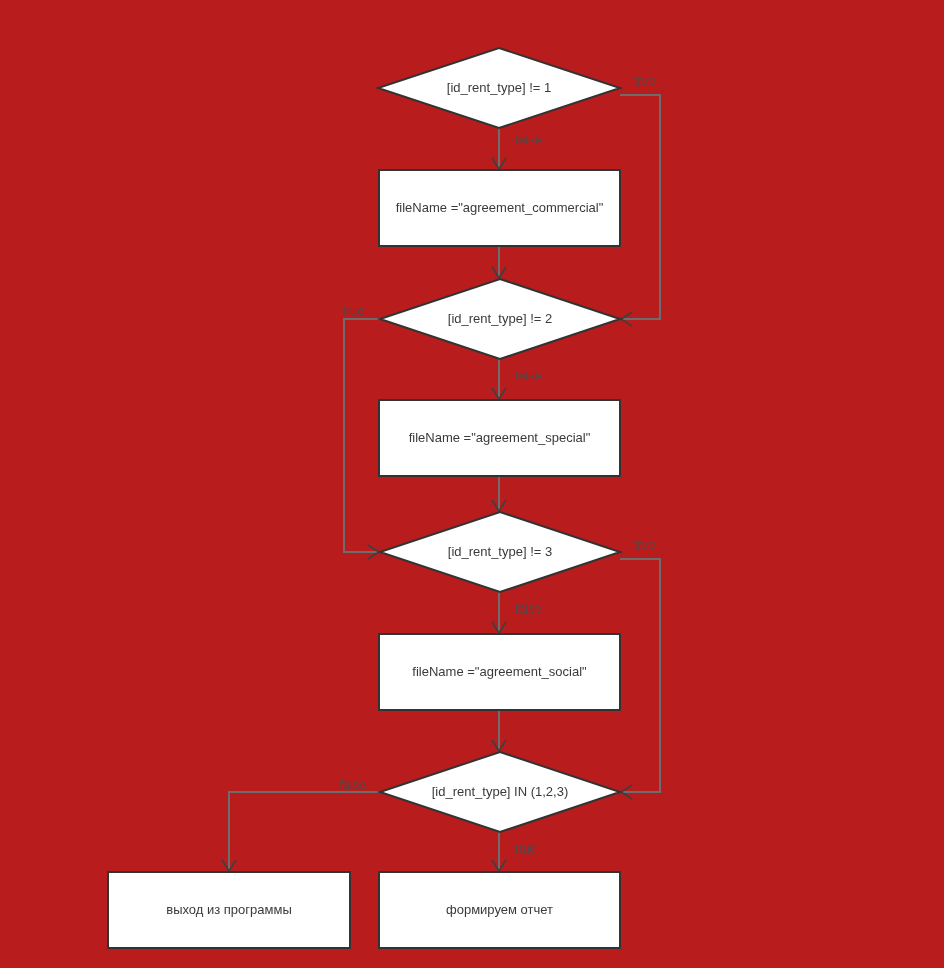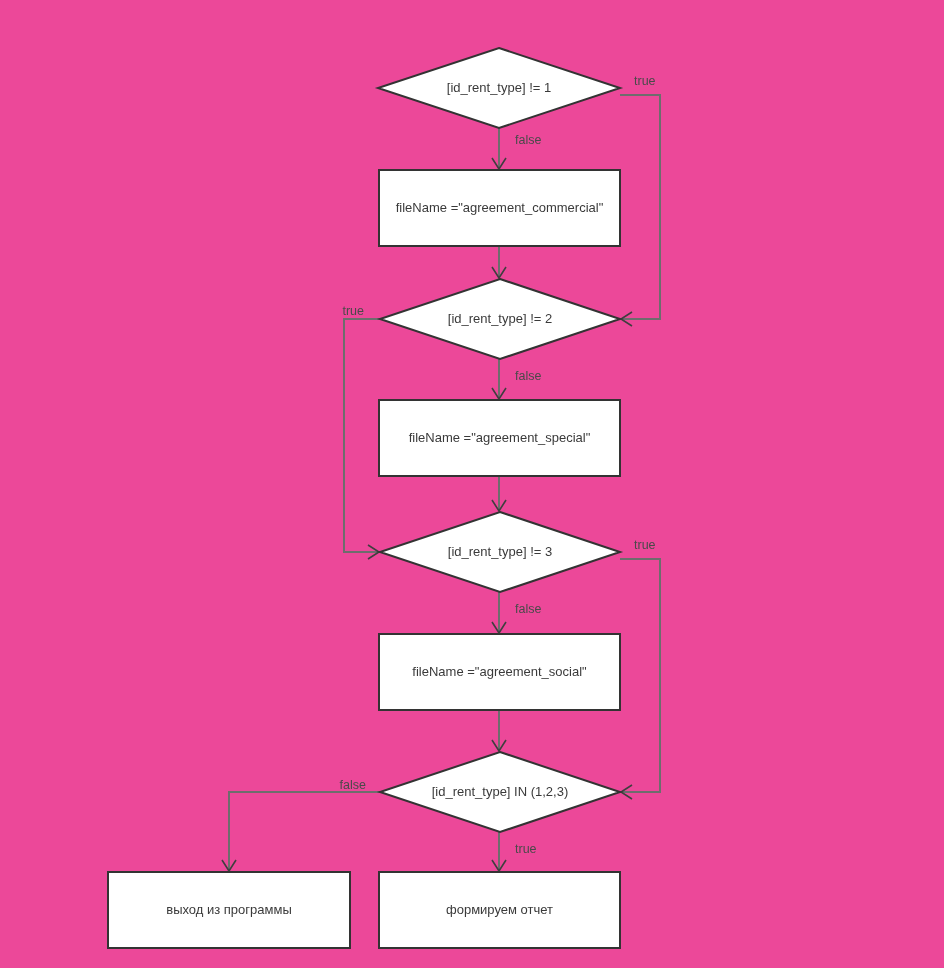--- a/index.html
+++ b/index.html
@@ -11,21 +11,21 @@
   body {
     width: 944px;
     height: 968px;
     font-family: "Liberation Sans", sans-serif;
     overflow: hidden;
   }
   #flowchart-root {
     position: relative;
     width: 944px;
     height: 968px;
-    background: #ec4899;
+    background: #b91c1c;
   }
   svg#flow-svg {
     display: block;
     width: 944px;
     height: 968px;
   }
   .node-shape {
     fill: #ffffff;
     stroke: #333333;
     stroke-width: 2;

